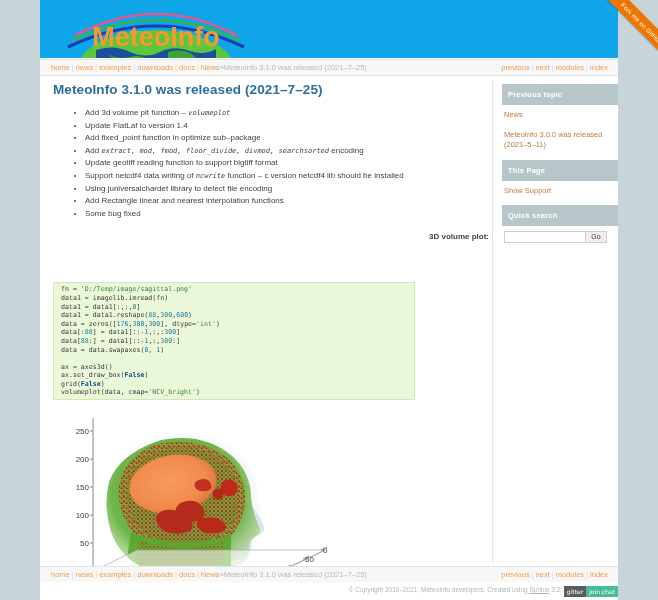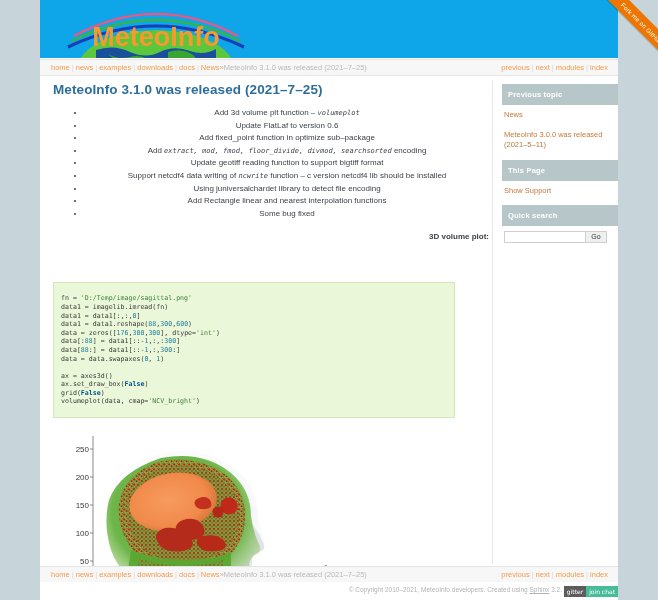--- a/index.html
+++ b/index.html
@@ -64,40 +64,40 @@
   }
   .main-col {
     position: absolute; left: 13px; top: 6px; width: 436px;
   }
   .page-title {
     font-size: 13.5px; color: #2e6e9e; font-weight: bold;
     margin: 0 0 10px 0; letter-spacing: 0.1px;
   }
   ul.changes {
     margin: 0 0 0 12px; padding: 0 0 0 20px;
-    font-size: 8px; color: #3e4349; line-height: 11.6px; text-align: center;
+    font-size: 8px; color: #3e4349; line-height: 11.6px;
   }
   ul.changes li { margin: 0; padding: 0; }
   ul.changes li::marker { font-size: 7px; }
   code.lit {
     font-family: "DejaVu Sans Mono", monospace;
     font-style: italic; font-size: 7px; color: #3e4349;
   }
   .plot-caption {
     font-size: 8px; color: #3e4349; font-weight: bold;
     margin: 12px 0 6px 0;
     text-align: right;
   }
 
   
   .codeblock {
     background: #eaf7d9;
     border: 1px solid #d3e8b8;
-    padding: 11px 7px;
-    width: 402px;
+    padding: 2px 7px;
+    width: 362px;
     box-sizing: border-box;
     margin-top: 41px;
   }
   .codeblock pre {
     margin: 0; padding: 0;
     font-family: "DejaVu Sans Mono", monospace;
     font-size: 6.6px; line-height: 8.6px;
     color: #3a3a3a; white-space: pre;
   }
   .tok-str { color: #408040; }
@@ -209,21 +209,21 @@
     </div>
   </div>
 
   <div class="content">
 
     <div class="main-col">
       <h1 class="page-title">MeteoInfo 3.1.0 was released (2021–7–25)</h1>
 
       <ul class="changes">
         <li><span>Add 3d volume plt function – </span><code class="lit">volumeplot</code><span></span></li>
-        <li><span>Update FlatLaf to version 0.6</span><code class="lit"></code><span></span></li>
+        <li><span>Update FlatLaf to version 1.4</span><code class="lit"></code><span></span></li>
         <li><span>Add fixed_point function in optimize sub–package</span><code class="lit"></code><span></span></li>
         <li><span>Add </span><code class="lit">extract, mod, fmod, floor_divide, divmod, searchsorted</code><span> encoding</span></li>
         <li><span>Update geotiff reading function to support bigtiff format</span><code class="lit"></code><span></span></li>
         <li><span>Support netcdf4 data writing of </span><code class="lit">ncwrite</code><span> function – c version netcdf4 lib should be installed</span></li>
         <li><span>Using juniversalchardet library to detect file encoding</span><code class="lit"></code><span></span></li>
         <li><span>Add Rectangle linear and nearest interpolation functions</span><code class="lit"></code><span></span></li>
         <li><span>Some bug fixed</span><code class="lit"></code><span></span></li>
       </ul>
 
       <div class="plot-caption">3D volume plot:</div>

